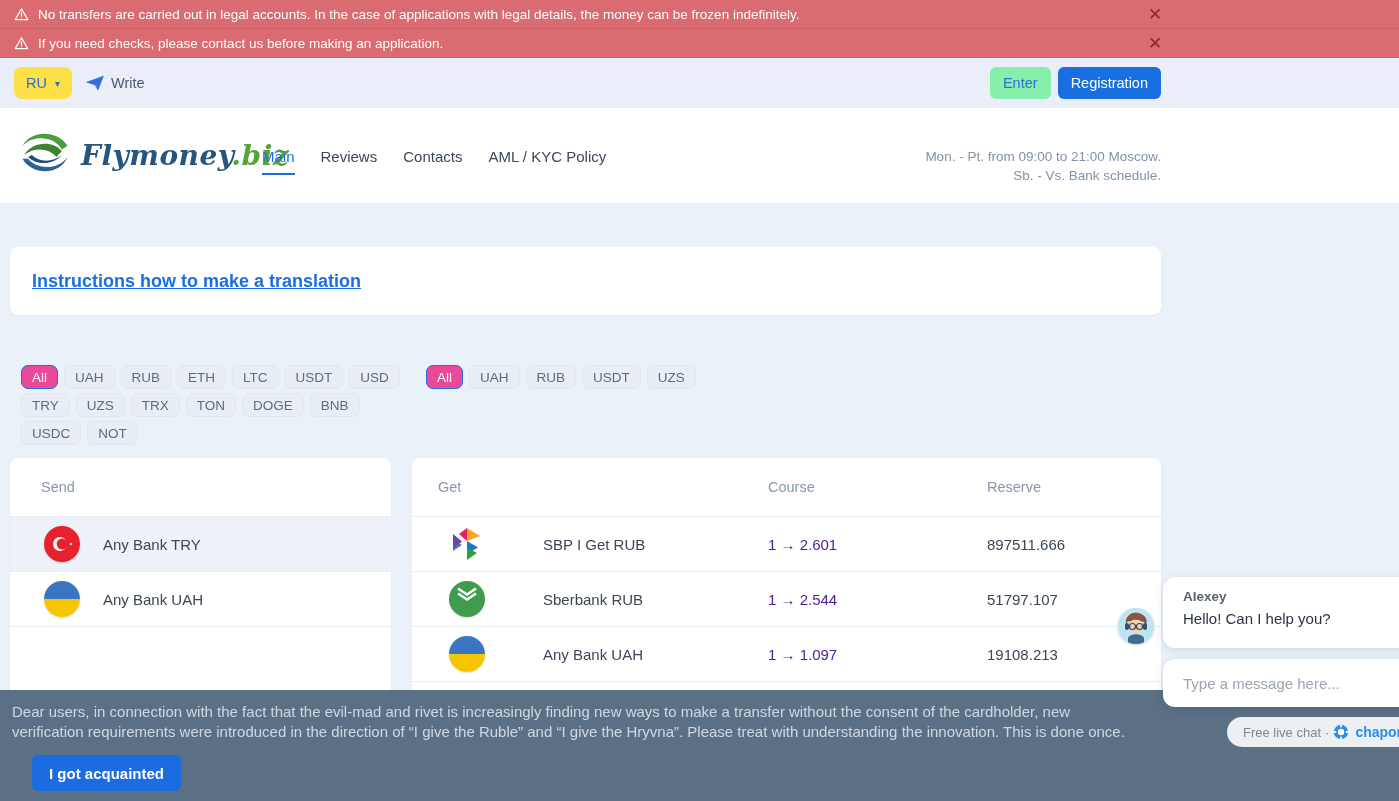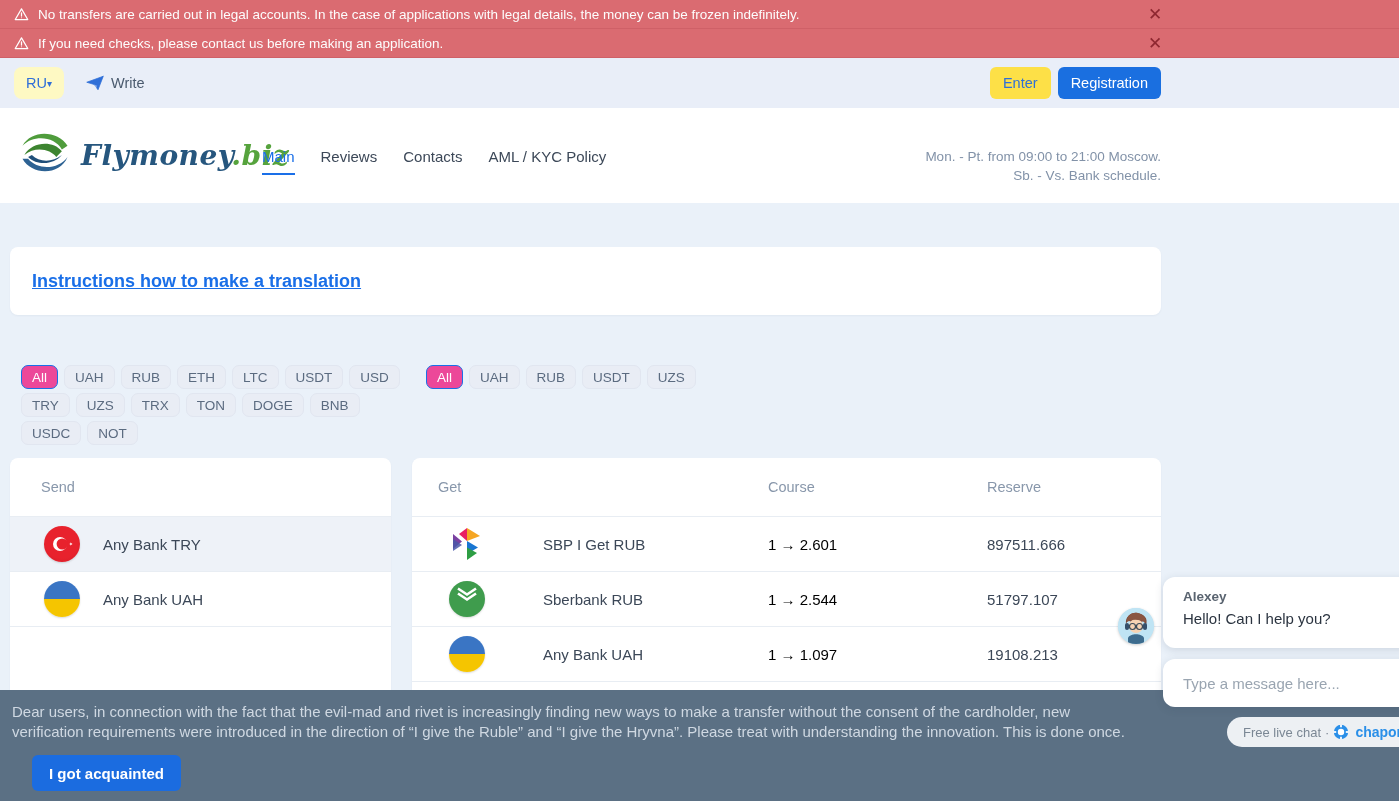--- a/index.html
+++ b/index.html
@@ -23,34 +23,34 @@
   .alert .close-x {
     position:absolute; left:1143px; top:0; height:100%; width:24px;
     display:flex; align-items:center; justify-content:center;
     color:#8e2730; font-size:17px; font-weight:bold; cursor:pointer;
   }
 
   
   .topbar { position:absolute; top:58px; left:0; width:1399px; height:50px; background:#e9eef8; }
   .lang-btn {
     position:absolute; left:14px; top:9px; height:32px;
-    background:#fef9c3; border-radius:8px; padding:0 12px;
-    display:flex; align-items:center; 
+    background:#fde047; border-radius:8px; padding:0 12px;
+    display:flex; align-items:center; gap:8px;
     color:#2f6fd8; font-size:14.5px; cursor:pointer;
   }
   .lang-btn .caret { font-size:10px; color:#2f6fd8; }
   .write-btn {
     position:absolute; left:86px; top:9px; height:32px;
     display:flex; align-items:center; gap:7px;
     color:#4a5a6e; font-size:14.5px; cursor:pointer;
   }
   .auth-group { position:absolute; right:238px; top:9px; display:flex; gap:7px; }
   .btn-enter {
     height:32px; padding:0 13px; border:none; border-radius:6px;
-    background:#fde047; color:#2f6fd8; font-size:14.5px; cursor:pointer;
+    background:#86efac; color:#2f6fd8; font-size:14.5px; cursor:pointer;
     font-family:inherit;
   }
   .btn-registration {
     height:32px; padding:0 13px; border:none; border-radius:6px;
     background:#1a6fe0; color:#ffffff; font-size:14.5px; cursor:pointer;
     font-family:inherit;
   }
 
   
   .main-header { position:absolute; top:108px; left:0; width:1399px; height:95px; background:#ffffff;padding-left:25px; }
@@ -105,21 +105,21 @@
   .panel.get  .col-course { position:absolute; left:356px; }
   .panel.get  .col-reserve { position:absolute; left:575px; }
 
   .row { height:55px; display:flex; align-items:center; border-bottom:1px solid #e8edf3; position:relative; cursor:pointer; }
   .row.selected { background:#eef2f8; }
   .flag { width:36px; height:36px; border-radius:50%; flex:0 0 auto; box-shadow:0 1px 2px rgba(0,0,0,0.15); }
   .panel.send .row { padding-left:34px; }
   .panel.send .row-label { margin-left:23px; font-size:15px; color:#3b4757; }
   .panel.get .row { padding-left:37px;gap:33px; }
   .panel.get .row-label { margin-left:25px; font-size:15px; color:#3b4757; }
-  .panel.get .row-course { position:absolute; left:356px; font-size:15px; color:#000000; }
+  .panel.get .row-course { position:absolute; left:356px; font-size:15px; color:#4c1d95; }
   .panel.get .row-reserve { position:absolute; left:575px; font-size:15px; color:#3b4757; }
 
   .flag-turkey { background:radial-gradient(circle at 50% 45%, #e8222d 60%, #d01b26 100%); position:relative; }
   .flag-russia { background:linear-gradient(180deg,#f6f8fa 0 33%,#33509c 33% 66%,#c43a31 66% 100%); }
   .flag-ukraine { background:linear-gradient(180deg,#3a75c4 0 50%,#f5c500 50% 100%); }
 
   
   .notice {
     position:absolute; left:0; top:690px; width:1399px; height:111px;
     background:#5b7084; z-index:5; padding:12px 12px 0 12px;

